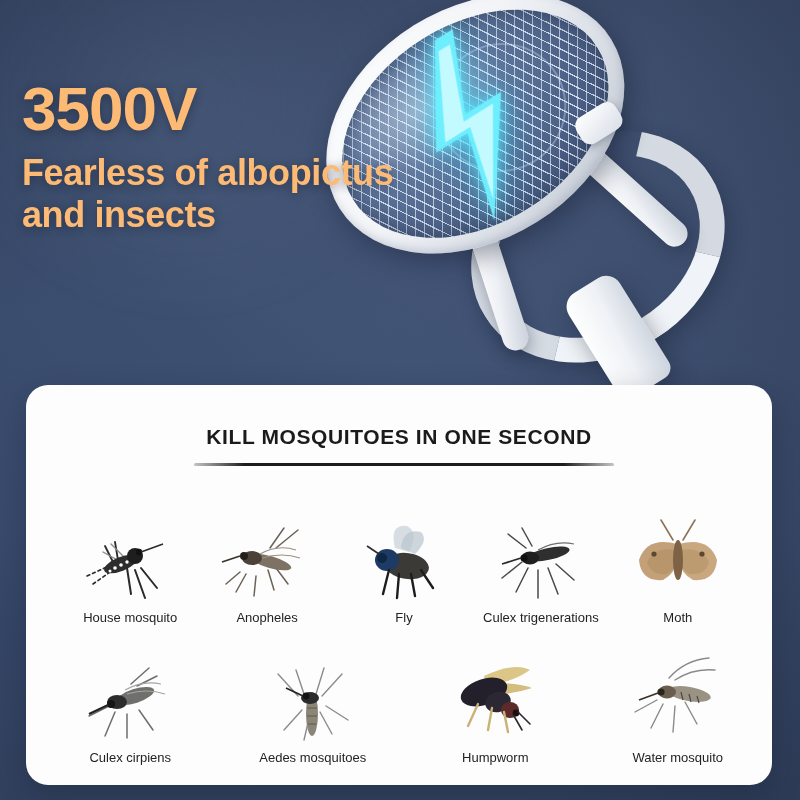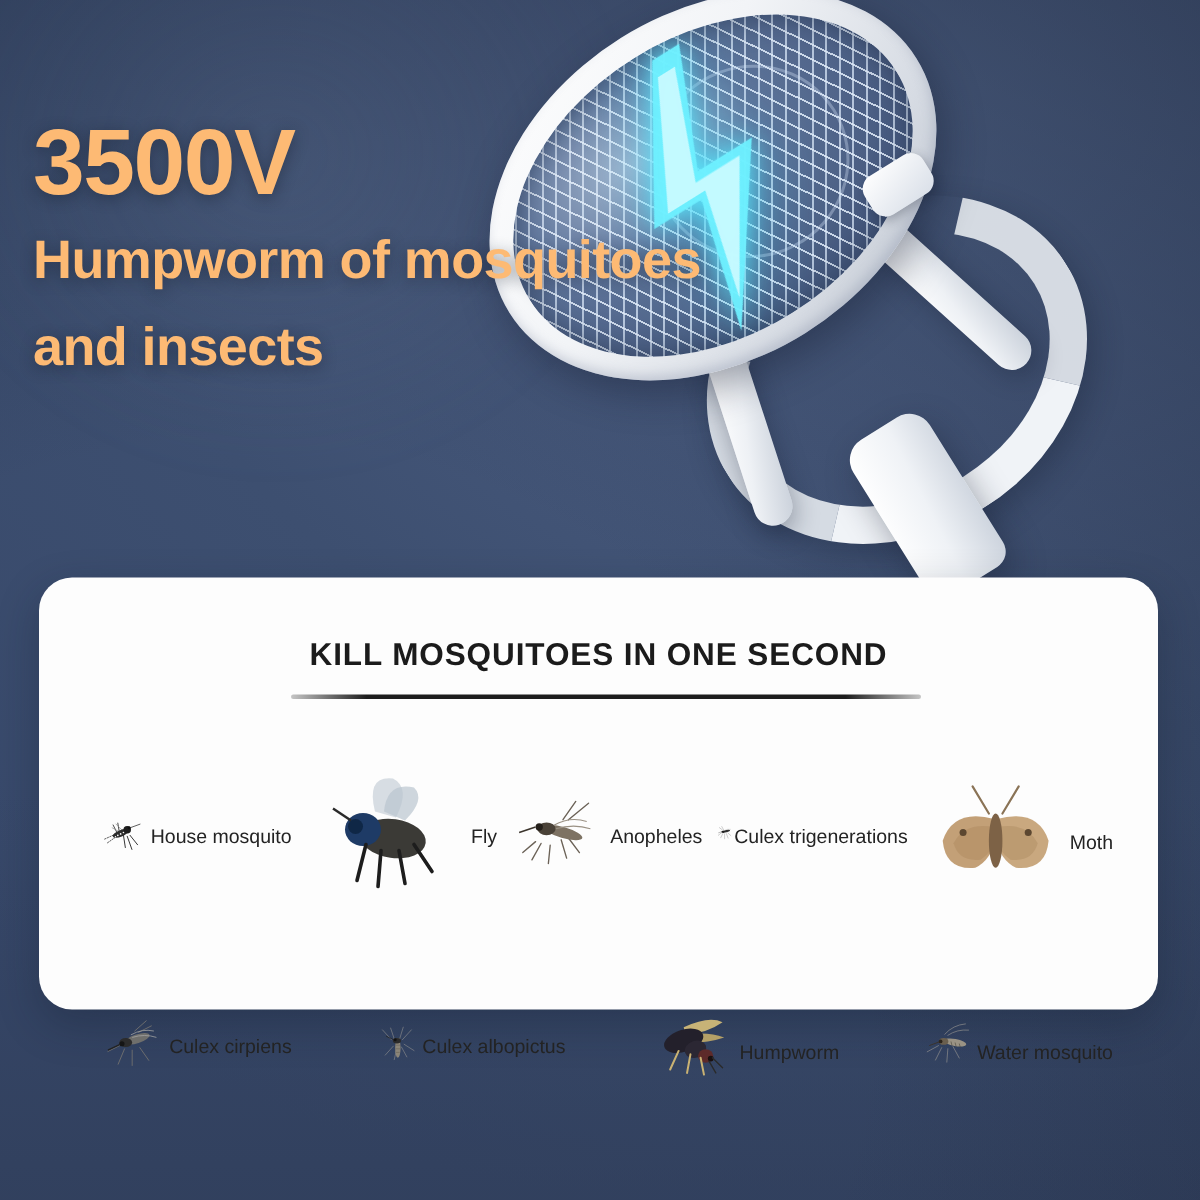--- a/index.html
+++ b/index.html
@@ -156,21 +156,21 @@
     background: linear-gradient(160deg, #ffffff, #d9dfe8);
     box-shadow: 0 3px 8px rgba(20,28,48,0.3);
   }
 
   
   .card {
     position: absolute;
     left: 26px;
     top: 385px;
     width: 746px;
-    height: 288px;
+    height: 400px;
     background: #fdfdfd;
     border-radius: 22px;
     box-shadow: 0 10px 28px rgba(18,26,44,0.30);
   }
   .card-title {
     position: absolute;
     left: 0; right: 0;
     top: 40px;
     text-align: center;
     font-size: 21px;
@@ -195,21 +195,21 @@
   }
   .grid-row {
     display: flex;
     align-items: flex-end;
     justify-content: space-between;
     height: 140px;
   }
   .cell {
     width: 19%;
     display: flex;
-    flex-direction: row;
+    flex-direction: column;
     align-items: center;
     justify-content: flex-end;
     height: 100%;
   }
   .thumb {
     width: 110px;
     height: 88px;
     display: block;
   }
   .cell-label {
@@ -245,22 +245,22 @@
           <polygon points="64,4 20,104 48,104 30,196 86,86 54,86 80,4" fill="#6ff0ff" opacity="0.95"></polygon>
           <polygon points="62,16 30,100 52,100 38,176 76,92 50,92 72,16" fill="#d9fdff" opacity="0.8"></polygon>
         </svg>
       </div>
       <div class="hinge"></div>
     </div>
   </div>
 
   <div class="headline">
     <span class="volts">3500V</span>
-    <span class="sub">Humpworm of mosquitoes</span>
-    <span class="sub" style="margin-top:16px">and insects</span>
+    <span class="sub">Fearless of albopictus</span>
+    <span class="sub" style="margin-top:0">and insects</span>
   </div>
 
   <div class="card">
     <div class="card-title">KILL MOSQUITOES IN ONE SECOND</div>
     <div class="card-rule"></div>
 
     <div class="grid">
 
       <div class="grid-row">
 
@@ -281,52 +281,52 @@
               <circle cx="52" cy="44" r="1.7"></circle>
                 <circle cx="35" cy="53" r="1.5"></circle>
             </g>
             <path d="M66 34 L88 26" stroke="#2a2a2a" stroke-width="1.6" fill="none"></path>
           </svg>
           <div class="cell-label">House mosquito</div>
         </div>
 
         <div class="cell">
           <svg class="thumb" viewBox="0 0 110 88">
+            <g stroke="#6b6257" fill="none" stroke-linecap="round" stroke-width="1.5">
+              <path d="M64 30 L86 12 M58 30 L72 10"></path>
+              <path d="M28 54 L14 66 M34 56 L24 74 M44 58 L42 78"></path>
+              <path d="M56 52 L62 72 M64 50 L76 66"></path>
+            </g>
+            <ellipse cx="58" cy="44" rx="22" ry="6" transform="rotate(16 58 44)" fill="#7d7263"></ellipse>
+            <ellipse cx="40" cy="40" rx="10" ry="7" fill="#4a4238"></ellipse>
+            <circle cx="32" cy="38" r="4" fill="#241f1a"></circle>
+            <path d="M28 38 L10 44" stroke="#3b342c" stroke-width="1.8" fill="none"></path>
+            <path d="M48 36 Q66 26 84 32" stroke="#9a9184" stroke-width="1.2" fill="none"></path>
+            <path d="M50 40 Q70 34 88 40" stroke="#9a9184" stroke-width="1.2" fill="none"></path>
+          </svg>
+          <div class="cell-label">Anopheles</div>
+        </div>
+
+        <div class="cell">
+          <svg class="thumb" viewBox="0 0 110 88">
             <path d="M46 30 Q40 6 58 8 Q70 14 60 34 Z" fill="#c9d2da" opacity="0.75"></path>
             <path d="M52 30 Q54 10 72 14 Q80 22 66 36 Z" fill="#b9c4ce" opacity="0.7"></path>
             <ellipse cx="58" cy="48" rx="22" ry="13" transform="rotate(8 58 48)" fill="#3b3a36"></ellipse>
             <ellipse cx="38" cy="42" rx="12" ry="11" fill="#1e3b66"></ellipse>
             <circle cx="33" cy="40" r="5" fill="#0f2746"></circle>
             <g stroke="#1d1d1d" stroke-width="2.4" fill="none" stroke-linecap="round">
               <path d="M40 52 L34 76 M50 56 L48 80 M62 56 L66 78 M72 52 L84 70"></path>
             </g>
             <path d="M30 36 L18 28" stroke="#2a2a2a" stroke-width="1.6" fill="none"></path>
           </svg>
           <div class="cell-label">Fly</div>
         </div>
 
         <div class="cell">
           <svg class="thumb" viewBox="0 0 110 88">
-            <g stroke="#6b6257" fill="none" stroke-linecap="round" stroke-width="1.5">
-              <path d="M64 30 L86 12 M58 30 L72 10"></path>
-              <path d="M28 54 L14 66 M34 56 L24 74 M44 58 L42 78"></path>
-              <path d="M56 52 L62 72 M64 50 L76 66"></path>
-            </g>
-            <ellipse cx="58" cy="44" rx="22" ry="6" transform="rotate(16 58 44)" fill="#7d7263"></ellipse>
-            <ellipse cx="40" cy="40" rx="10" ry="7" fill="#4a4238"></ellipse>
-            <circle cx="32" cy="38" r="4" fill="#241f1a"></circle>
-            <path d="M28 38 L10 44" stroke="#3b342c" stroke-width="1.8" fill="none"></path>
-            <path d="M48 36 Q66 26 84 32" stroke="#9a9184" stroke-width="1.2" fill="none"></path>
-            <path d="M50 40 Q70 34 88 40" stroke="#9a9184" stroke-width="1.2" fill="none"></path>
-          </svg>
-          <div class="cell-label">Anopheles</div>
-        </div>
-
-        <div class="cell">
-          <svg class="thumb" viewBox="0 0 110 88">
             <g stroke="#4a4a4a" fill="none" stroke-width="1.5" stroke-linecap="round">
               <path d="M36 44 L16 60 M42 50 L30 74 M52 52 L52 80 M62 50 L72 76 M70 46 L88 62"></path>
               <path d="M40 30 L22 16 M46 28 L36 10"></path>
             </g>
             <ellipse cx="62" cy="36" rx="22" ry="6" transform="rotate(-12 62 36)" fill="#2f2f2f"></ellipse>
             <ellipse cx="44" cy="40" rx="9" ry="6.5" fill="#1f1f1f"></ellipse>
             <circle cx="38" cy="40" r="3.6" fill="#111"></circle>
             <path d="M35 40 L16 46" stroke="#2a2a2a" stroke-width="1.8" fill="none"></path>
             <path d="M52 32 Q70 22 88 26" stroke="#6f6f6f" stroke-width="1.2" fill="none"></path>
           </svg>
@@ -377,21 +377,21 @@
               <path d="M44 52 L26 72 M52 56 L46 82 M62 54 L74 76 M68 48 L90 62"></path>
             </g>
             <ellipse cx="54" cy="56" rx="6" ry="22" fill="#8b8578"></ellipse>
             <ellipse cx="52" cy="40" rx="9" ry="6" fill="#2b2b2b"></ellipse>
             <circle cx="48" cy="38" r="3.4" fill="#131313"></circle>
             <path d="M45 38 L28 30" stroke="#222" stroke-width="1.7" fill="none"></path>
             <g stroke="#5d584c" stroke-width="1" fill="none">
               <path d="M49 50 L59 50 M49 58 L59 58 M50 66 L58 66"></path>
             </g>
           </svg>
-          <div class="cell-label">Culex albopictus</div>
+          <div class="cell-label">Aedes mosquitoes</div>
         </div>
 
         <div class="cell low">
           <svg class="thumb" viewBox="0 0 110 88">
             <path d="M44 26 Q74 12 90 20 Q70 34 46 34 Z" fill="#d8c07a" opacity="0.9"></path>
             <path d="M40 36 Q70 30 92 38 Q68 46 42 44 Z" fill="#cbb169" opacity="0.85"></path>
             <ellipse cx="44" cy="42" rx="24" ry="13" transform="rotate(-18 44 42)" fill="#23202b"></ellipse>
             <ellipse cx="58" cy="52" rx="13" ry="10" transform="rotate(-18 58 52)" fill="#2b2733"></ellipse>
             <ellipse cx="70" cy="60" rx="9" ry="8" fill="#5d2a2a"></ellipse>
             <circle cx="76" cy="63" r="3.4" fill="#1a1010"></circle>

